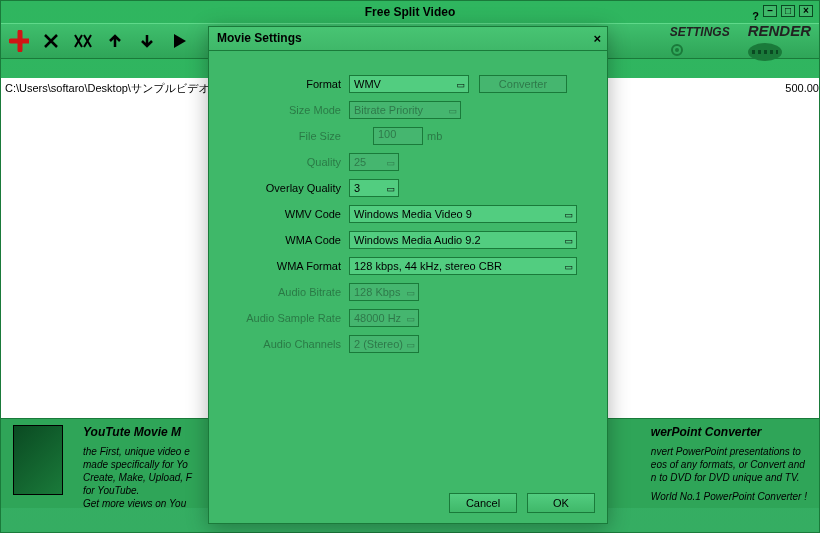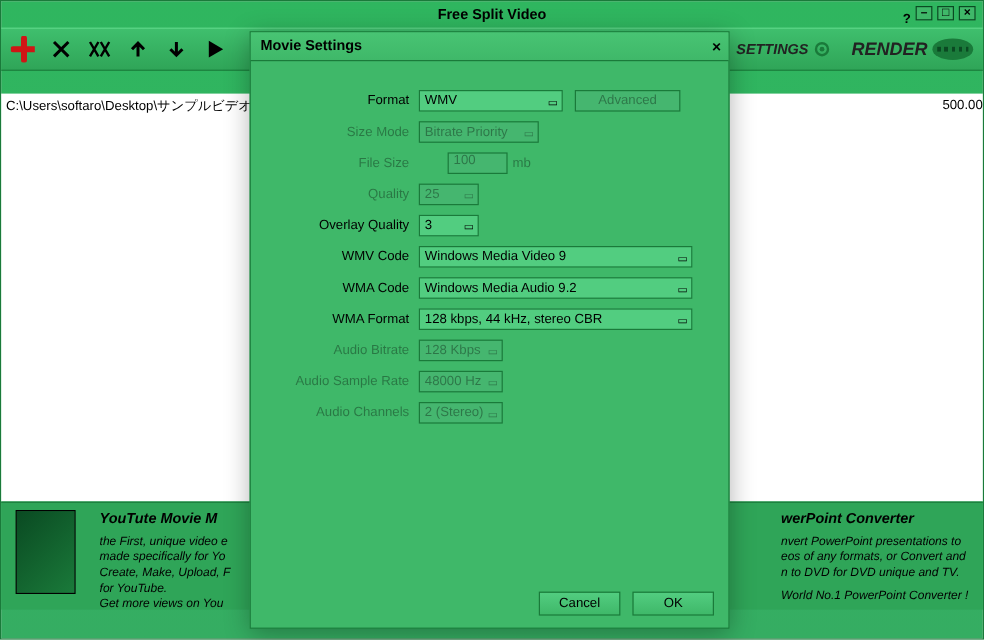--- a/index.html
+++ b/index.html
@@ -8,21 +8,21 @@
 .main-window { width: 820px; height: 533px; background: linear-gradient(#2fb65f, #35ad62); position: relative; border: 1px solid #1a7a3a; }
 
 .titlebar { height: 22px; text-align: center; font-size: 12px; font-weight: bold; color: #000; line-height: 22px; position: relative; }
 .title-controls { position: absolute; right: 6px; top: 4px; display: flex; gap: 4px; font-size: 11px; font-weight: bold; color: #000; }
 .tc { width: 14px; height: 12px; border: 1px solid #0a4a22; background: #3fb869; text-align: center; line-height: 10px; cursor: pointer; font-size: 10px; }
 
 .toolbar { height: 36px; background: linear-gradient(#3fbf6d, #2fa558); display: flex; align-items: center; padding: 0 8px; border-top: 1px solid #5fd98a; border-bottom: 1px solid #1a7a3a; }
 .toolbar-left { display: flex; gap: 12px; align-items: center; }
 .tb-btn { width: 20px; height: 20px; display: flex; align-items: center; justify-content: center; cursor: pointer; }
 .toolbar-right { margin-left: auto; display: flex; gap: 18px; align-items: center; }
-.settings-btn, .render-btn { font-size: 12px; font-weight: bold; color: #222; display: flex; align-items: flex-end; gap: 4px; cursor: pointer; font-family: Georgia, serif; font-style: italic; }
+.settings-btn, .render-btn { font-size: 12px; font-weight: bold; color: #222; display: flex; align-items: flex-start; gap: 4px; cursor: pointer; font-family: Georgia, serif; font-style: italic; flex-direction: column; }
 .render-btn { font-size: 15px; }
 .render-oval { width: 34px; height: 18px; background: #1a7a3a; border-radius: 50%; position: relative; }
 .render-oval::before { content:""; position:absolute; left:4px; top:7px; width:26px; height:4px; background:repeating-linear-gradient(90deg,#0a4a22 0 3px,transparent 3px 6px); }
 
 .grid-header { height: 22px; background: linear-gradient(#48c473, #35ad62); border-bottom: 1px solid #1a7a3a; display: flex; font-size: 11px; color: #000; }
 .gh-cell { padding: 3px 6px; border-right: 1px solid #5fd98a; }
 .gh-file { width: 600px; }
 .gh-section { width: 46px; }
 .gh-dur { flex: 1; }
 
@@ -156,26 +156,26 @@
       <span class="modal-close">×</span>
     </div>
     <div class="modal-body">
 
       <div class="form-row">
         <div class="form-label">Format</div>
         <div class="dd" style="width:120px">
             <span>WMV</span>
             <span class="caret">▭</span>
           </div>
-        <div class="adv-btn">Advanced</div>
+        <div class="adv-btn">Converter</div>
       </div>
 
       <div class="form-row">
         <div class="form-label disabled">Size Mode</div>
-        <div class="dd disabled" style="width:100px">
+        <div class="dd disabled" style="width:112px">
             <span>Bitrate Priority</span>
             <span class="caret">▭</span>
           </div>
       </div>
 
       <div class="form-row">
         <div class="form-label disabled">File Size</div>
         <div class="txtin disabled" style="width:50px">100</div>
         <span class="unit disabled">mb</span>
       </div>

